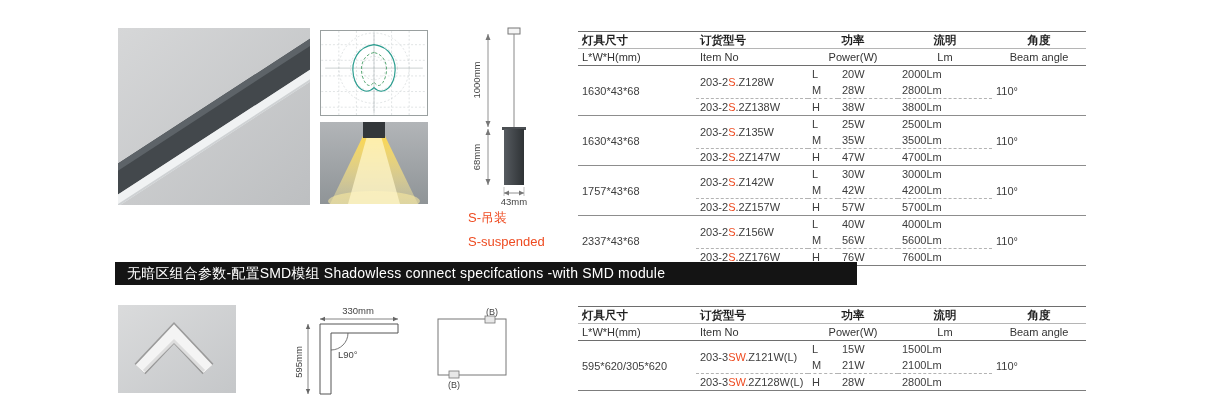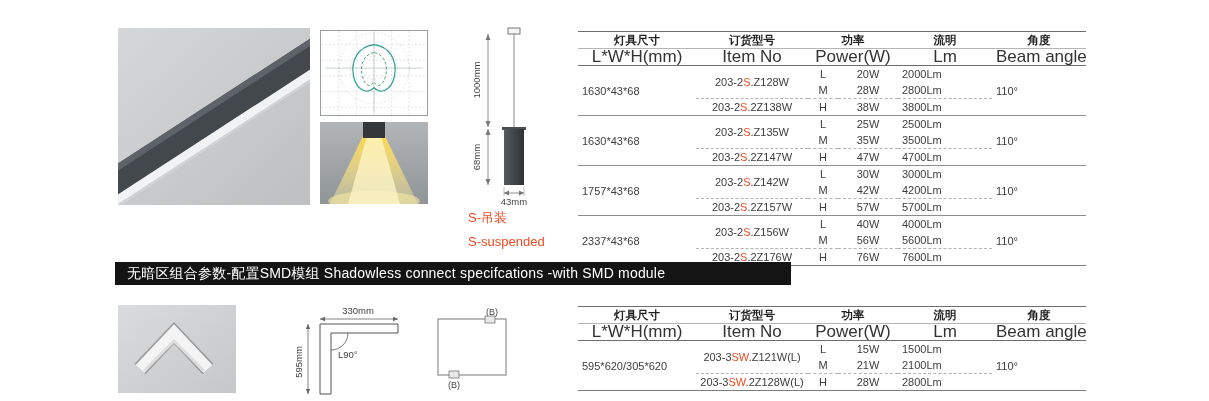--- a/index.html
+++ b/index.html
@@ -6,25 +6,25 @@
   html,body { background:#fff; }
   body { font-family:"Liberation Sans","DejaVu Sans",sans-serif; }
   .page { position:relative; width:1209px; height:401px; background:#ffffff; overflow:hidden; }
   .abs { position:absolute; }
 
   
   .spec-table { border-collapse:collapse; table-layout:fixed; font-size:11px; color:#3d3d3d; border-bottom:1px solid #7d7d7d; }
   .spec-table td, .spec-table th { height:16px; line-height:16px; padding:0 4px; white-space:nowrap; overflow:hidden; }
   .spec-table th { font-weight:bold; color:#1f1f1f; font-size:11.5px; }
   .spec-table tr.h-cn th { border-top:1px solid #6e6e6e; border-bottom:1px solid #b5b5b5; }
-  .spec-table tr.h-en th { font-weight:normal; color:#333; font-size:17px; border-bottom:1px solid #6e6e6e; }
+  .spec-table tr.h-en th { font-weight:normal; color:#333; font-size:11px; border-bottom:1px solid #6e6e6e; }
   .spec-table tr.g-start td { border-top:1px solid #8d8d8d; }
   .spec-table tr.g-dash td { border-top:1px dashed #b3b3b3; }
   .c { }
-  .l { text-align:center;margin-top:24px; }
+  .l { text-align:left;margin-top:24px; }
   .accent { color:var(--accent,#ee4b21); }
 
   .banner { background:var(--banner-bg,#141414); color:#ffffff; font-size:14px; line-height:23px; padding-left:12px; letter-spacing:.2px; white-space:nowrap; }
 
   .red-label { color:var(--accent,#ee4b21); text-align:left; font-size:13px; line-height:15px; width:100%; }
 
   svg text { font-family:"Liberation Sans","DejaVu Sans",sans-serif; }
   .dim-label { fill:#444; font-size:9.5px; }
   .small-label { fill:#444; font-size:9px; }
   .photo-frame { display:block; }
@@ -228,21 +228,21 @@
     </tr>
     <tr class="g-dash">
       <td class="l"><span>203-2</span><span class="accent">S</span><span>.2Z176W</span></td>
       <td class="l">H</td>
       <td class="l">76W</td>
       <td class="c">7600Lm</td>
     </tr>
   </tbody>
     </table>
 
-  <div class="banner abs" style="left:115px; top:262px; width:676px; height:23px;">无暗区组合参数-配置SMD模组 Shadowless connect specifcations -with SMD module</div>
+  <div class="banner abs" style="left:115px; top:262px; width:742px; height:23px;">无暗区组合参数-配置SMD模组 Shadowless connect specifcations -with SMD module</div>
 
   <svg class="abs photo-frame" style="left:118px; top:305px;" width="118" height="88" viewBox="0 0 118 88">
     <defs>
       <linearGradient id="cpbg" x1="0" y1="0" x2="1" y2="1">
         <stop offset="0" stop-color="#dadbdc"></stop>
           <stop offset="1" stop-color="#c5c7c9"></stop>
       </linearGradient>
     </defs>
     <rect x="0" y="0" width="118" height="88" fill="url(#cpbg)"></rect>
     <path d="M22,64 L56,28 L90,64" fill="none" stroke="#9b9b9b" stroke-width="15"></path>

